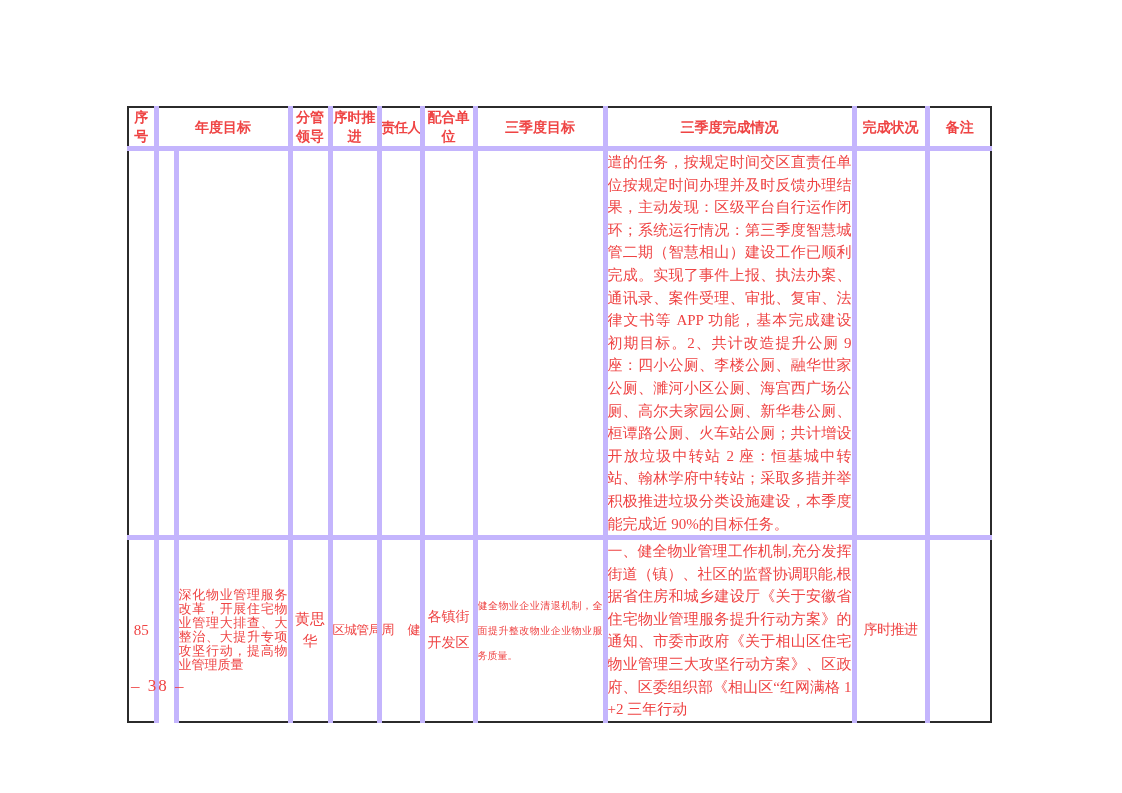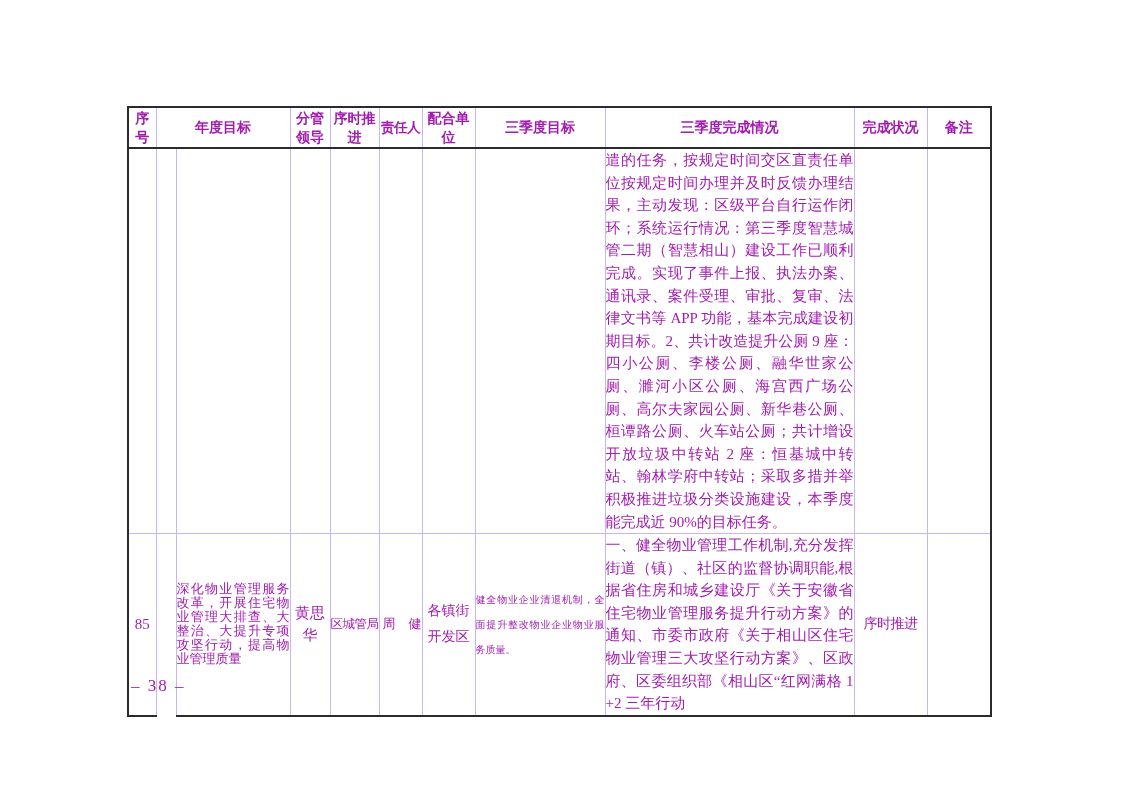--- a/index.html
+++ b/index.html
@@ -1,31 +1,31 @@
 <!DOCTYPE html>
 <html><head>
 <meta charset="utf-8">
 <style>
   html,body{margin:0;padding:0;background:#ffffff;}
   .page{
     position:relative;
     width:1122px;height:793px;
     background:#ffffff;
     font-family:"Liberation Serif","DejaVu Serif",serif;
-    color:#a21caf;
+    color:#ef4444;
     overflow:hidden;
   }
   table.report{
     position:absolute;left:127px;top:106px;
     width:863px;
     border-collapse:collapse;
     table-layout:fixed;
   }
   table.report th, table.report td{
-    border:1px solid #c4b5fd;
+    border:5px solid #c4b5fd;
     vertical-align:middle;
     padding:0;
     overflow:hidden;
   }
   
   table.report tr.hdr th{border-top:2px solid #2b2b2b;border-bottom:2px solid #2b2b2b;}
   table.report .edge-l{border-left:2px solid #2b2b2b;}
   table.report .edge-r{border-right:2px solid #2b2b2b;}
   table.report tr.last td{border-bottom:2px solid #2b2b2b;}
   table.report tr.last td.gap-bottom{border-bottom:none;}

